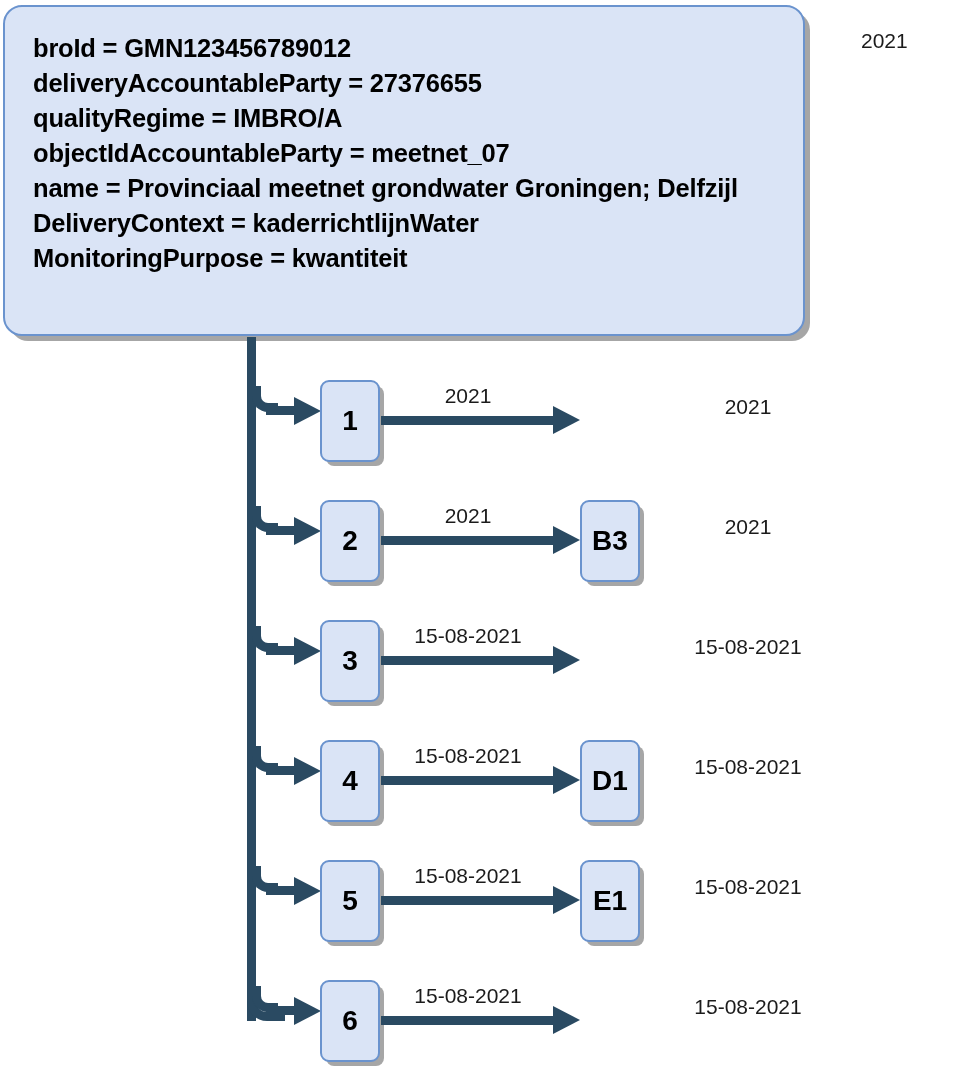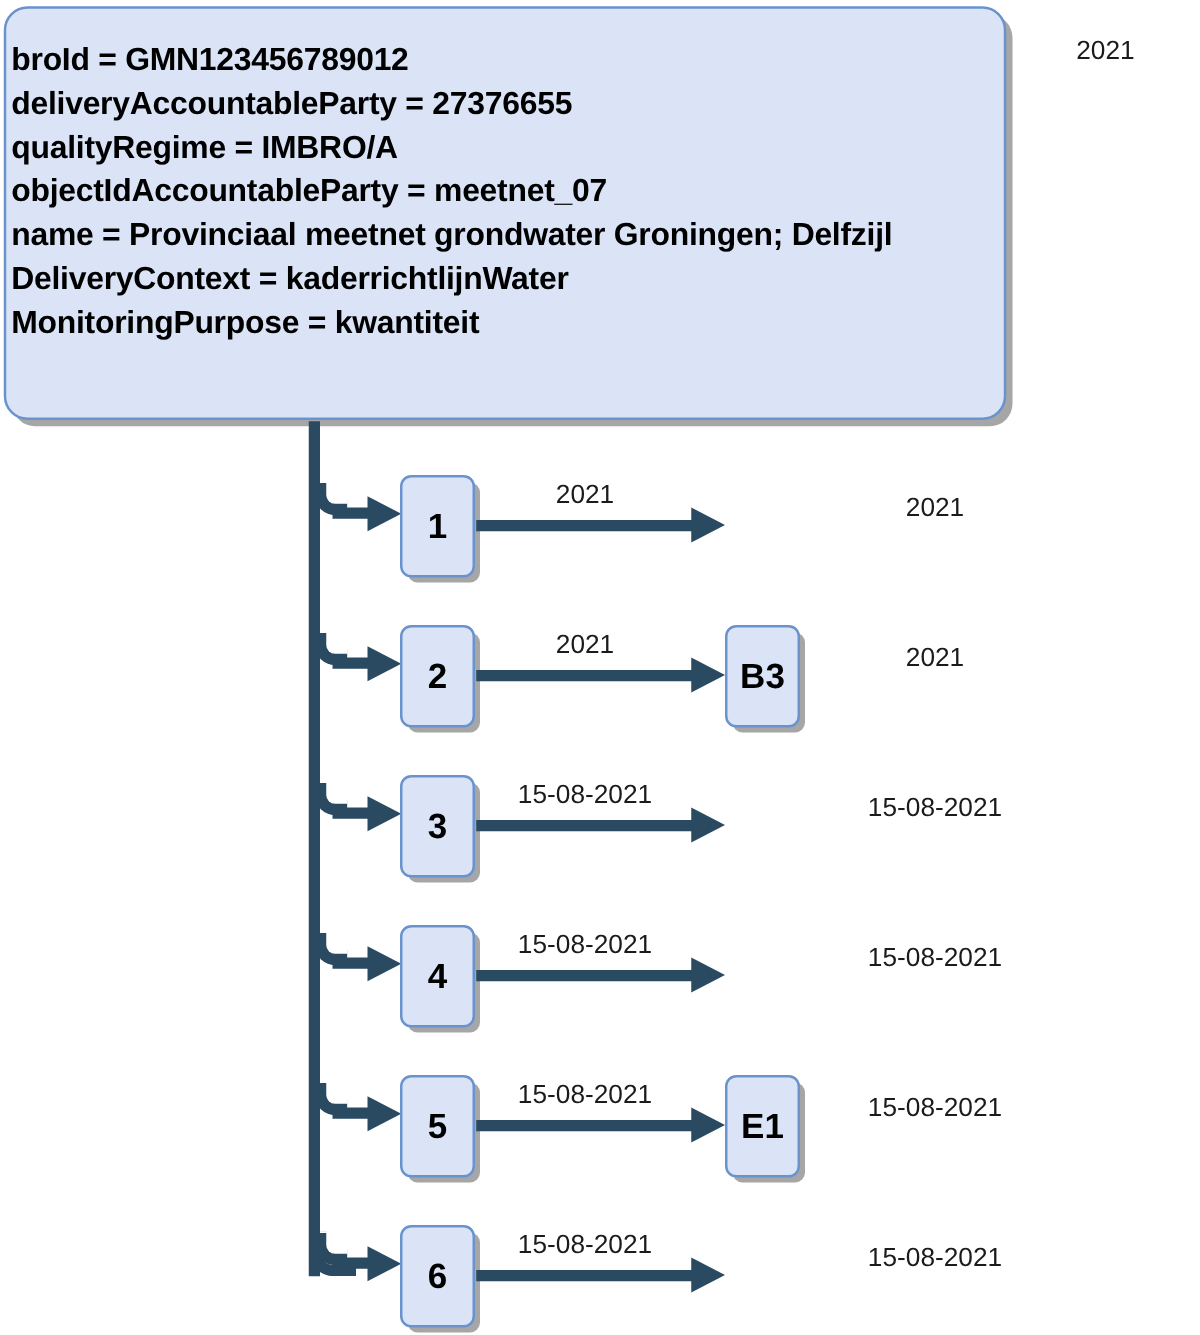--- a/index.html
+++ b/index.html
@@ -41,20 +41,21 @@
     top: 24px;
     width: 796px;
   }
   .gmn-line {
     font-size: 25.5px;
     font-weight: bold;
     line-height: 35px;
     color: #000000;
     white-space: nowrap;
     letter-spacing: -0.2px;
+    margin-left: 24px;
   }
 
   
   .corner-year {
     position: absolute;
     left: 861px;
     top: 29px;
     font-size: 21px;
     color: #1b1b1b;
     white-space: nowrap;
@@ -250,20 +251,23 @@
       <div class="row" style="top: 730px;">
         <div class="branch-elbow"></div>
         <div class="branch-shaft"></div>
         <div class="branch-head"></div>
         <div class="node node-left">
           <span class="node-label">4</span>
         </div>
         <div class="link-label">15-08-2021</div>
         <div class="link-shaft"></div>
         <div class="link-head"></div>
+        <div class="node node-right">
+          <span class="node-label">D1</span>
+        </div>
         <div class="row-year">15-08-2021</div>
       </div>
       <div class="row" style="top: 850px;">
         <div class="branch-elbow"></div>
         <div class="branch-shaft"></div>
         <div class="branch-head"></div>
         <div class="node node-left">
           <span class="node-label">5</span>
         </div>
         <div class="link-label">15-08-2021</div>

